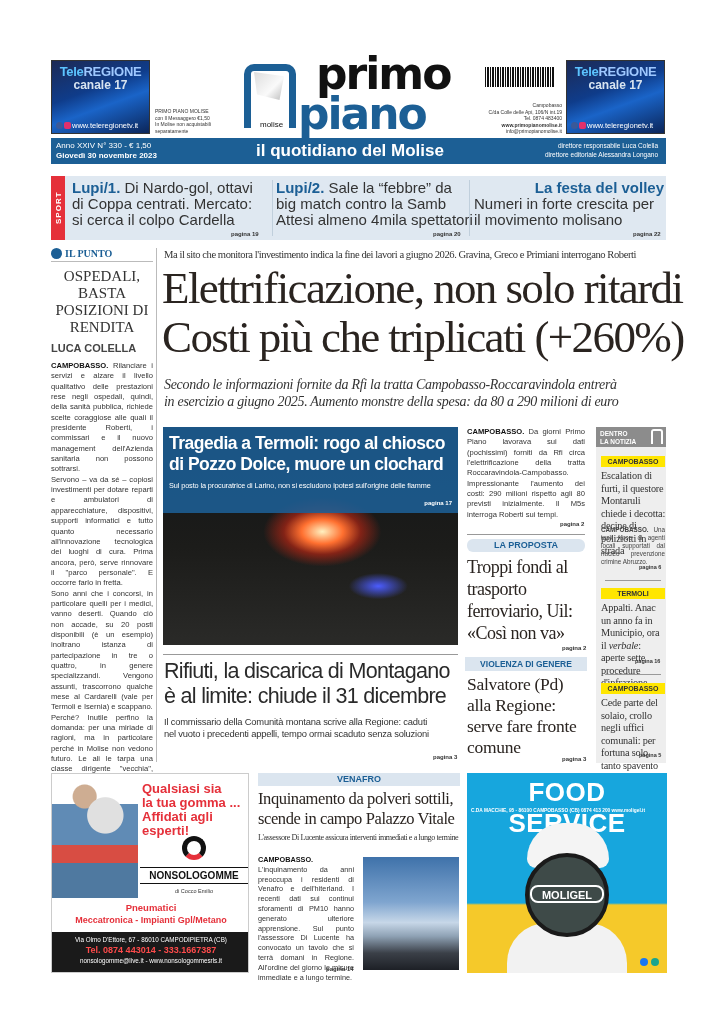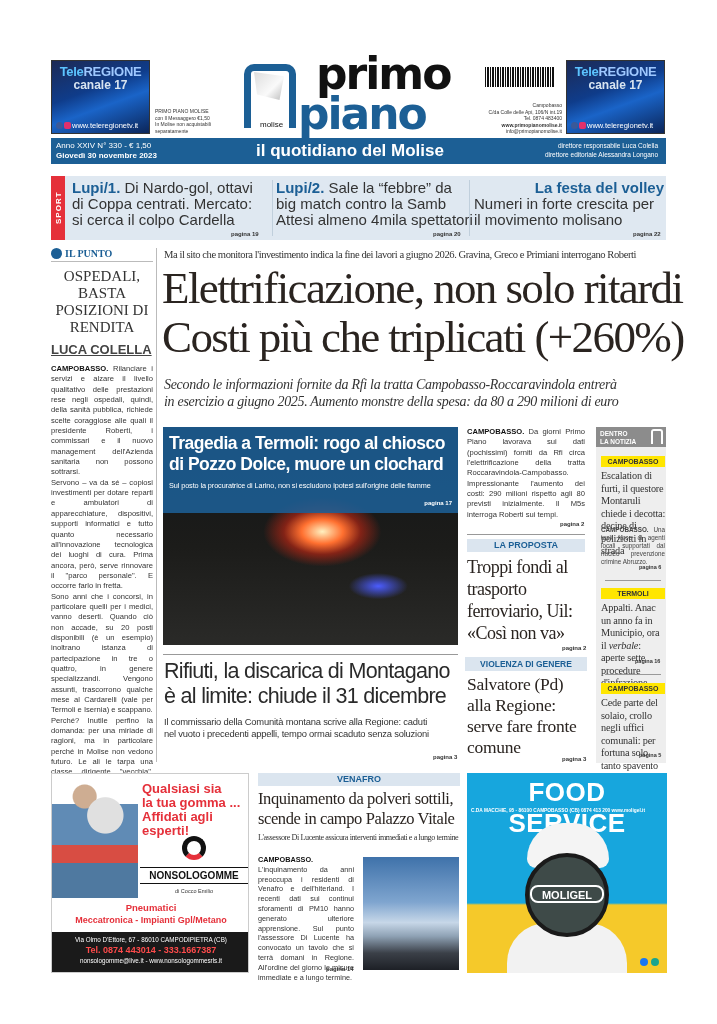--- a/index.html
+++ b/index.html
@@ -109,21 +109,21 @@
   </div>
   <div class="abs pg" style="left:568px;top:55px;">pagina 22</div>
 </div>
 
 <div class="abs" style="left:51px;top:248px;width:102px;">
   <div style="display:flex;align-items:center;gap:3px;border-bottom:1px solid #bbb;padding-bottom:2px;">
     <span style="width:11px;height:11px;border-radius:50%;background:#1c5f95;display:inline-block;"></span>
     <span class="serif" style="font-weight:bold;color:#1c5f95;font-size:10px;">IL PUNTO</span>
   </div>
   <div class="serif" style="text-align:center;font-size:15px;line-height:17px;color:#333;margin-top:6px;">OSPEDALI, BASTA POSIZIONI DI RENDITA</div>
-  <div style="font-size:13px;font-weight:bold;text-decoration:underline;color:#444;margin-top:6px;">LUCA COLELLA</div>
+  <div style="font-size:11px;font-weight:bold;color:#444;margin-top:6px;">LUCA COLELLA</div>
   <div class="body-text" style="margin-top:7px;">
     <p><b>CAMPOBASSO.</b><span> Rilanciare i servizi e alzare il livello qualitativo delle prestazioni rese negli ospedali, quindi, della sanità pubblica, richiede scelte coraggiose alle quali il presidente Roberti, i commissari e il nuovo management dell'Azienda sanitaria non possono sottrarsi.</span></p>
     <p>Servono – va da sé – copiosi investimenti per dotare reparti e ambulatori di apparecchiature, dispositivi, supporti informatici e tutto quanto necessario all'innovazione tecnologica dei luoghi di cura. Prima ancora, però, serve rinnovare il "parco personale". E occorre farlo in fretta.</p>
     <p>Sono anni che i concorsi, in particolare quelli per i medici, vanno deserti. Quando ciò non accade, su 20 posti disponibili (è un esempio) inoltrano istanza di partecipazione in tre o quattro, in genere specializzandi. Vengono assunti, trascorrono qualche mese al Cardarelli (vale per Termoli e Isernia) e scappano.</p>
     <p>Perché? Inutile perfino la domanda: per una miriade di ragioni, ma in particolare perché in Molise non vedono futuro. Le ali le tarpa una classe dirigente "vecchia", "decotta", per nulla "moderna" che continua ad operare oltre i limiti di età, sfruttando qualche cavillo giuridico, amicizie altisonanti e circostanze forse anche al confine tra il legittimo e l'illegittimo [...]</p>
   </div>
   <div class="pg" style="text-align:right;margin-top:6px;">continua a pagina 3</div>
 </div>
 <div class="abs" style="left:156px;top:248px;height:514px;border-left:1px solid #bbb;"></div>
 
@@ -146,21 +146,21 @@
   <div class="abs" style="left:6px;top:54px;font-size:7.3px;color:#fff;white-space:nowrap;letter-spacing:-0.1px;">Sul posto la procuratrice di Larino, non si escludono ipotesi sull'origine delle fiamme</div>
   <div class="abs" style="right:6px;top:73px;font-size:6px;color:#fff;font-weight:bold;">pagina 17</div>
 </div>
 
 <div class="abs body-text" style="left:467px;top:427px;width:118px;">
   <b>CAMPOBASSO.</b><span> Da giorni Primo Piano lavorava sui dati (pochissimi) forniti da Rfi circa l'elettrificazione della tratta Roccaravindola-Campobasso. Impressionante l'aumento dei costi: 290 milioni rispetto agli 80 previsti inizialmente. Il M5s interroga Roberti sui tempi.</span>
 </div>
 <div class="abs pg" style="left:560px;top:521px;">pagina 2</div>
 <div class="abs rule" style="left:467px;top:534px;width:118px;"></div>
 
-<div class="abs bluetag" style="left:467px;top:539px;width:118px;height:13px;line-height:13px;">LA PROPOSTA</div>
+<div class="abs bluetag" style="left:467px;top:539px;width:118px;height:13px;line-height:13px;border-radius:6px;">LA PROPOSTA</div>
 <div class="abs serif" style="left:467px;top:556px;width:120px;font-size:18px;line-height:22px;color:#2a2420;letter-spacing:-0.5px;">Troppi fondi al trasporto ferroviario, Uil: «Così non va»</div>
 <div class="abs pg" style="left:562px;top:645px;">pagina 2</div>
 
 <div class="abs bluetag" style="left:465px;top:657px;width:122px;height:14px;line-height:14px;font-size:8.5px;">VIOLENZA DI GENERE</div>
 <div class="abs serif" style="left:467px;top:674px;width:122px;font-size:17.5px;line-height:21px;color:#2a2420;letter-spacing:-0.3px;">Salvatore (Pd) alla Regione: serve fare fronte comune</div>
 <div class="abs pg" style="left:562px;top:756px;">pagina 3</div>
 
 <div class="abs rule" style="left:163px;top:654px;width:295px;"></div>
 <div class="abs" style="left:164px;top:659px;width:296px;font-size:21.5px;line-height:25px;color:#2a2a2a;letter-spacing:-0.7px;white-space:nowrap;">
   <div>Rifiuti, la discarica di Montagano</div>

